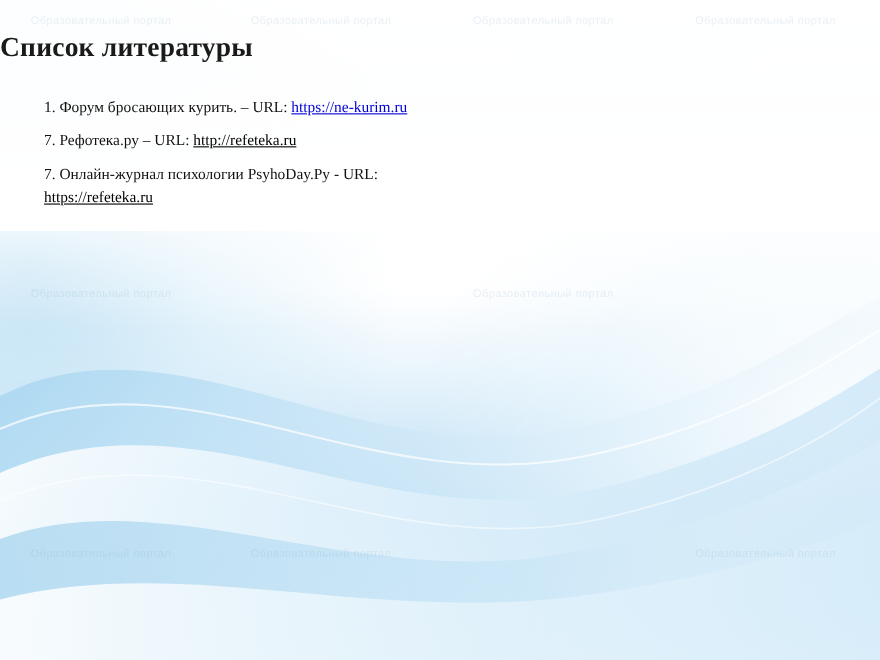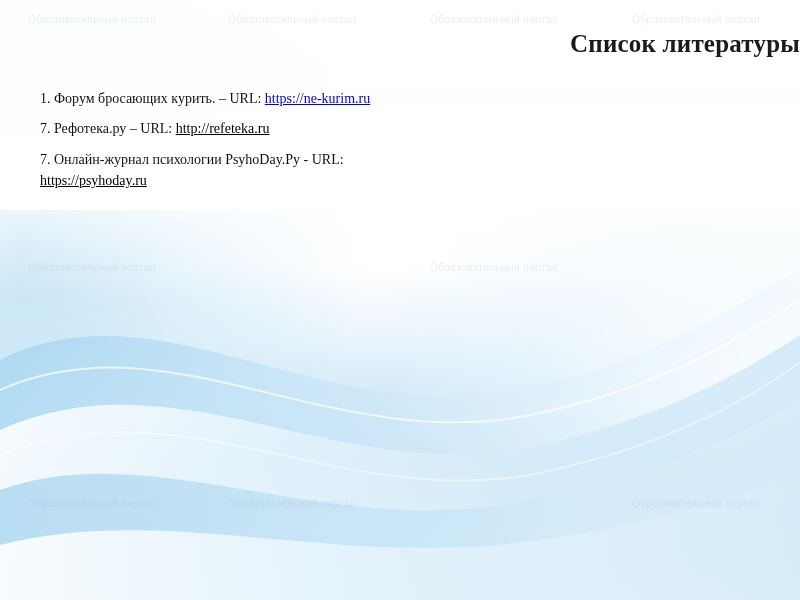--- a/index.html
+++ b/index.html
@@ -110,21 +110,21 @@
     letter-spacing: 0.4px;
     text-align: center;
   }
 
   
   .title {
     position: absolute;
     top: 30px;
     left: 0;
     width: 800px;
-    text-align: right;
+    text-align: left;
     font-family: "Liberation Serif", serif;
     font-weight: bold;
     font-size: 25px;
     color: #1a1a1a;
     letter-spacing: 0.2px;
   }
 
   .body-block {
     position: absolute;
     top: 88px;
@@ -212,17 +212,17 @@
     <p class="para">
       <span>1. Форум бросающих курить. – URL: </span><a class="link" href="#">https://ne-kurim.ru</a>
     </p>
 
     <p class="para">
       <span>7. Рефотека.ру – URL: </span><a class="link alt" href="#">http://refeteka.ru</a>
     </p>
 
     <p class="para">
       <span>7. Онлайн-журнал психологии PsyhoDay.Ру  - URL: </span><br>
-      <a class="link alt" href="#">https://psyhoday.ru</a>
+      <a class="link alt" href="#">https://refeteka.ru</a>
     </p>
 
   </div>
 </div>
 
 </body></html>

